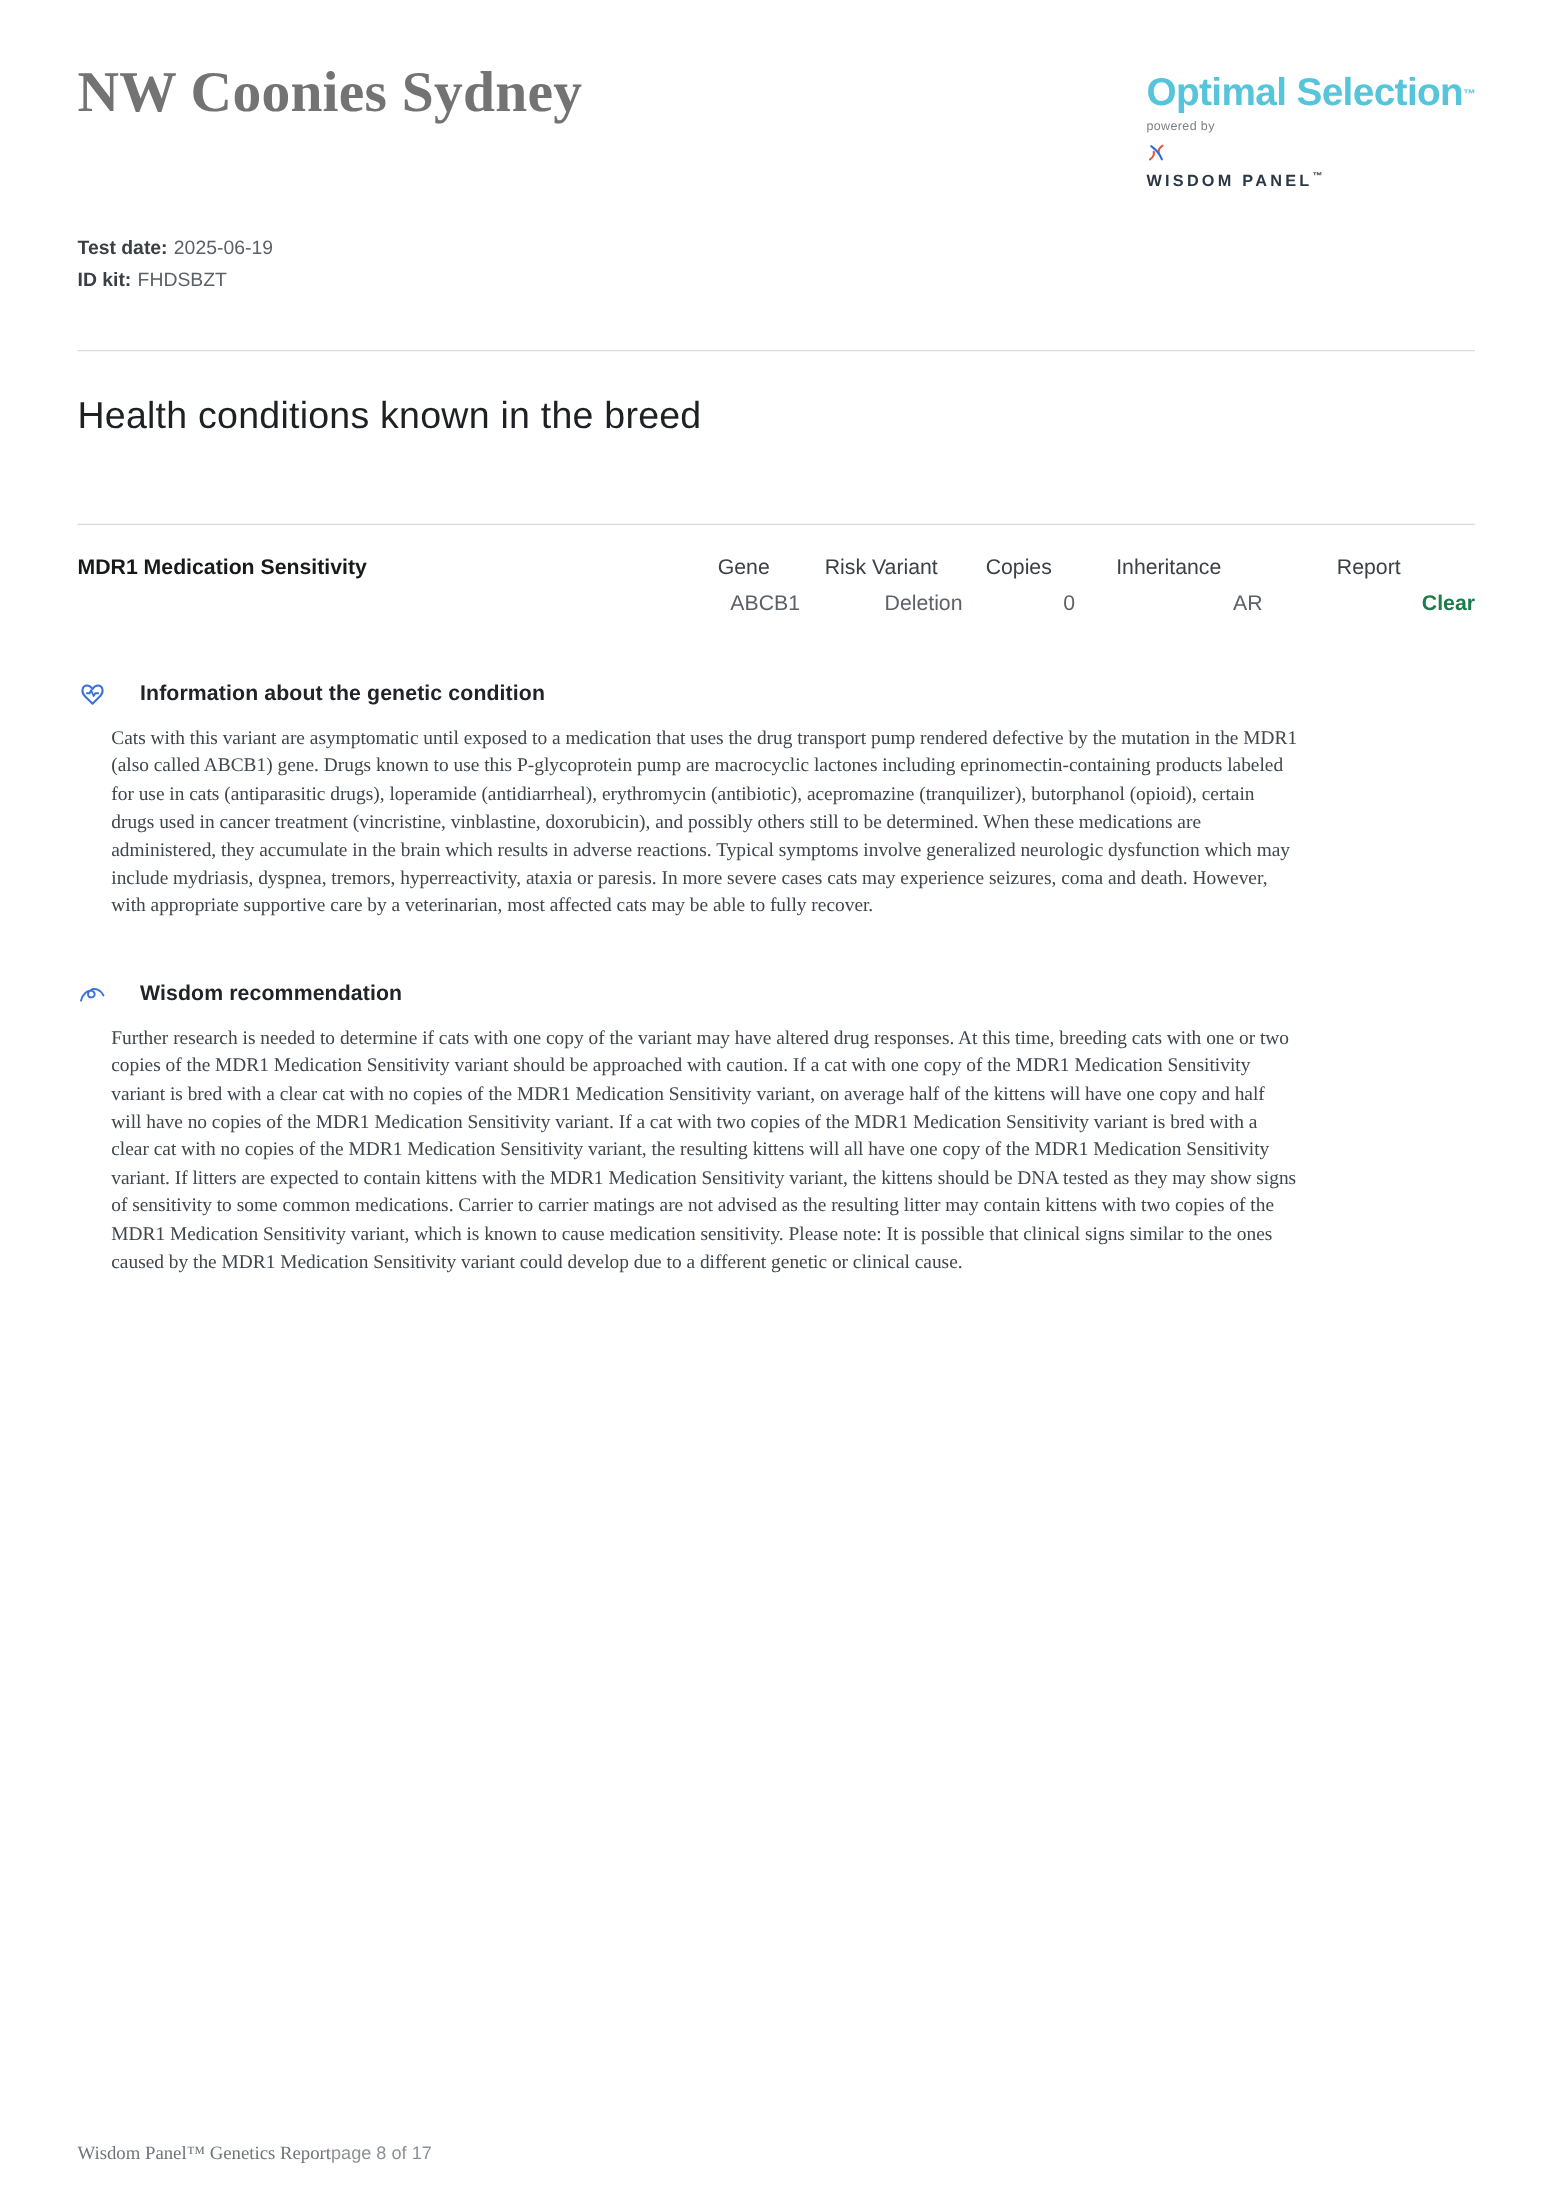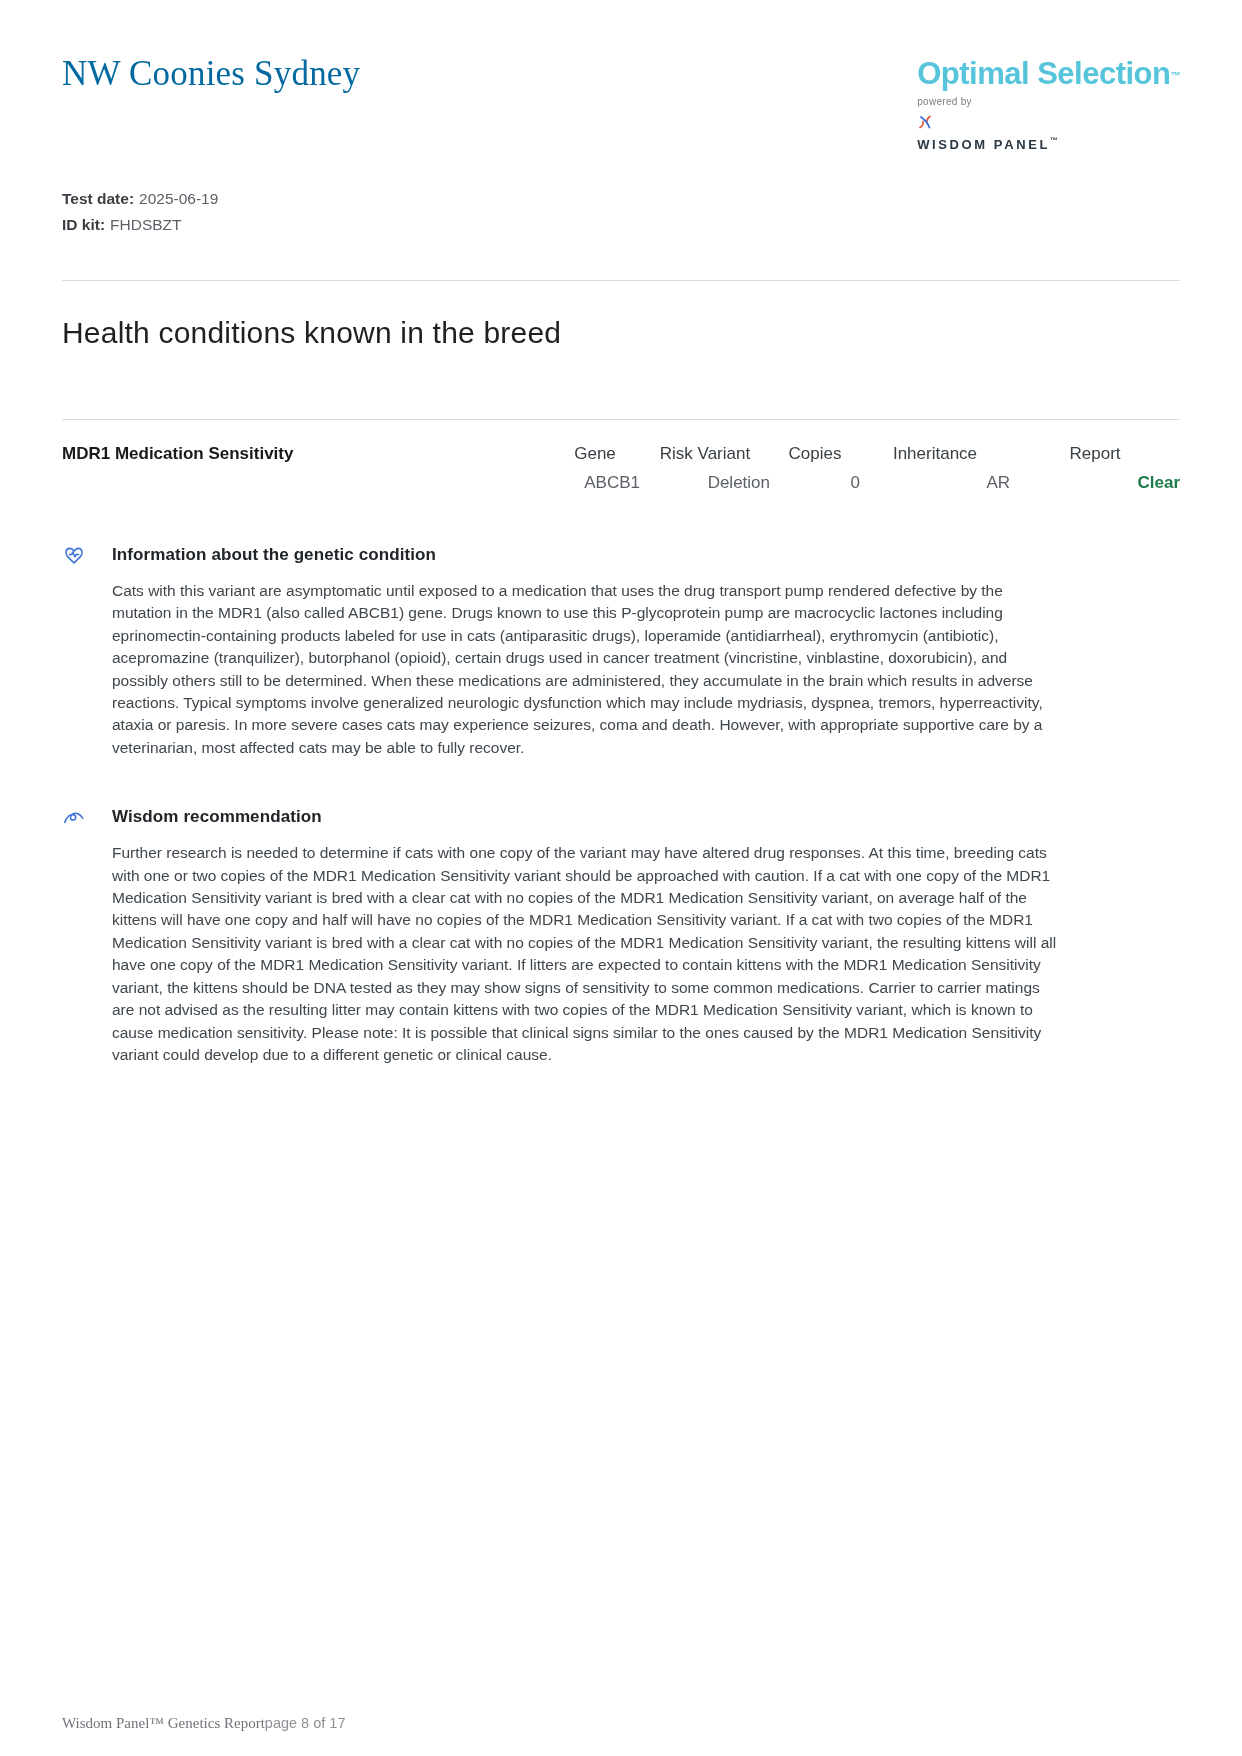--- a/index.html
+++ b/index.html
@@ -6,21 +6,21 @@
   html,body { background:#e9eaec; }
   .page {
     width:1242px; height:1756px; margin:0 auto; background:#ffffff;
     position:relative; font-family:"Liberation Sans", sans-serif; color:#3f464c;
     overflow:hidden;
   }
   .content { padding:52px 62px 0 62px; }
 
   
   .header-row { display:flex; justify-content:space-between; align-items:flex-start; }
-  .pet-title { font-family:"Liberation Serif", serif; font-weight:400; font-size:35px; letter-spacing:0.2px; color:#0369a1; line-height:44px; }
+  .pet-title { font-family:"Liberation Serif", serif; font-weight:700; font-size:46px; letter-spacing:0.2px; color:#737373; line-height:44px; }
   .brand { text-align:right; padding-top:6px; }
   .brand-line1 { font-size:31px; font-weight:700; color:#56c4da; letter-spacing:-0.5px; line-height:32px; }
   .brand-tm { font-size:10px; vertical-align:top; position:relative; top:2px; font-weight:700; color:#56c4da; }
   .brand-line2 { margin-top:6px; display:flex; align-items:flex-start; justify-content:flex-end; gap:7px;flex-direction:column; }
   .powered-by { font-size:10px; color:#7a8086; letter-spacing:0.3px; }
   .partner-name { font-size:13px; font-weight:700; color:#2a3844; letter-spacing:2.6px; }
   .partner-tm { font-size:8px; vertical-align:top; position:relative; top:-1px; color:#2a3844; }
 
   
   .meta-grid { display:flex; margin-top:34px; }
@@ -43,21 +43,21 @@
   .col-gene { width:90px; } .col-rv { width:130px; } .col-copies { width:90px; }
   .col-inh { width:150px; } .col-res { width:170px; }
   .cond-vals .col { color:#5c6167;text-align:right; }
   .cond-vals .col-res { font-weight:700; }
 
   
   .info-section { margin-top:50px; }
   .sec-head { display:flex; align-items:center; gap:26px; }
   .sec-icon { width:24px; height:24px; flex:0 0 24px; display:flex; align-items:center; justify-content:center; }
   .sec-title { font-size:17px; font-weight:700; color:#202428; letter-spacing:0.1px; }
-  .sec-body { margin-left:50px; margin-top:13px; width:950px; font-size:15.5px; line-height:22.4px; color:#3f464c; }
+  .sec-body { margin-left:27px; margin-top:13px; width:950px; font-size:15.5px; line-height:22.4px; color:#3f464c;font-family:Liberation Serif, serif; }
   .breeder-section { margin-top:46px; }
 
   
   .footer { position:absolute; left:62px; right:62px; bottom:24px; display:flex; align-items:baseline; }
   .footer-left { font-family:"Liberation Serif", serif; font-size:15px; color:#70757a; }
   .footer-right { font-size:14.5px; color:#8d9195; }
 </style>
 </head>
 <body>
 

